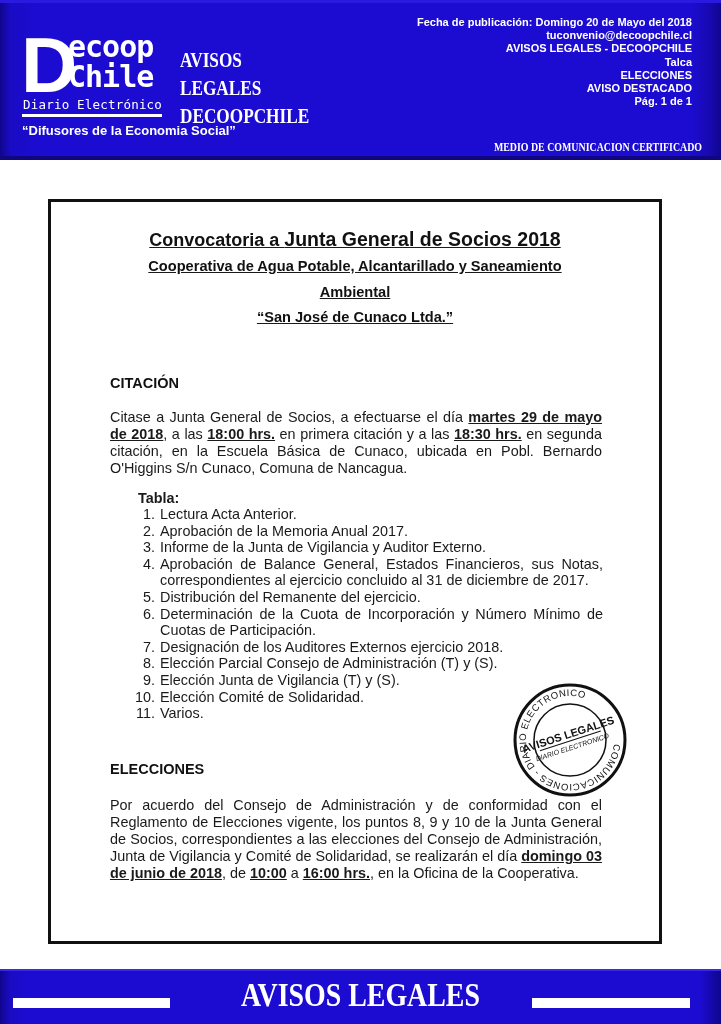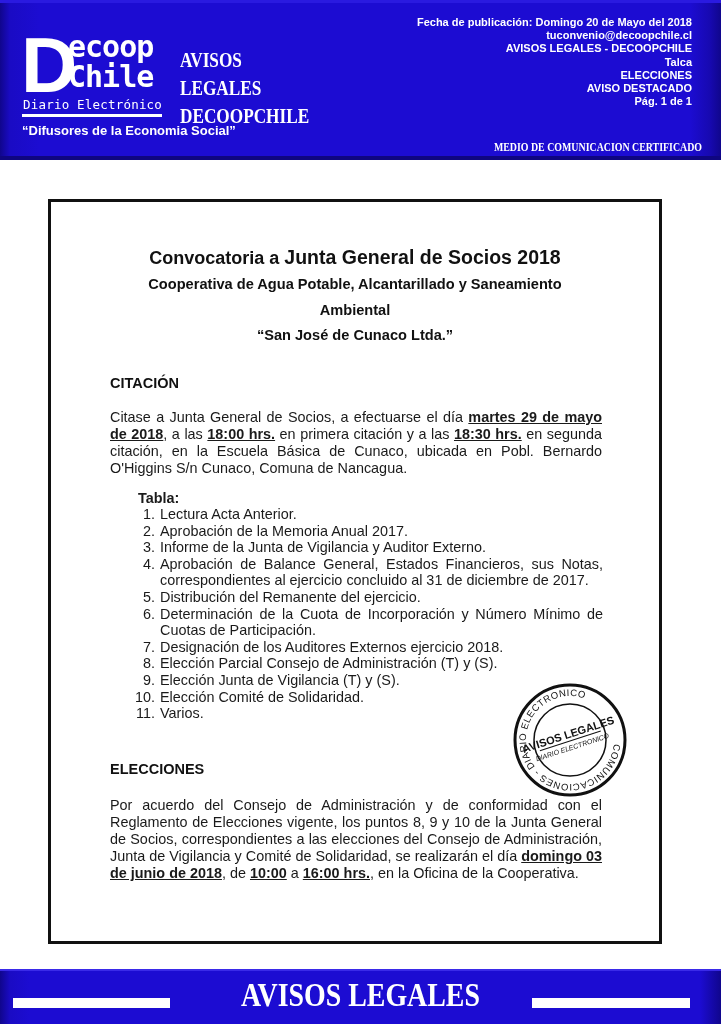--- a/index.html
+++ b/index.html
@@ -50,21 +50,21 @@
     position:absolute; right:19px; top:141px; color:#fff;
     font-family:"Liberation Serif", serif; font-weight:bold; font-size:11.5px;
     white-space:nowrap; transform:scaleX(0.86); transform-origin:right top;
   }
 
   
   .notice {
     position:absolute; left:48px; top:199px; width:608px; height:739px;
     border:3px solid #111; background:#fff;
   }
-  .title-block { position:absolute; left:0; top:42px; width:608px; text-align:center; font-weight:bold; }
+  .title-block { position:absolute; left:0; top:24px; width:608px; text-align:center; font-weight:bold;text-decoration:underline; }
   .title-main { font-size:19.5px; line-height:26px; color:#111; }
   .title-main .small { font-size:18px; }
   .title-sub { font-size:14.6px; line-height:23.5px; margin-top:2px; color:#111; }
 
   .section-heading { position:absolute; left:59px; font-weight:bold; font-size:14.5px; color:#111; }
   .para {
     position:absolute; left:59px; width:492px; font-size:14.4px; line-height:17px;
     text-align:justify; color:#1a1a1a;
   }
   .para b { text-decoration:underline; }

